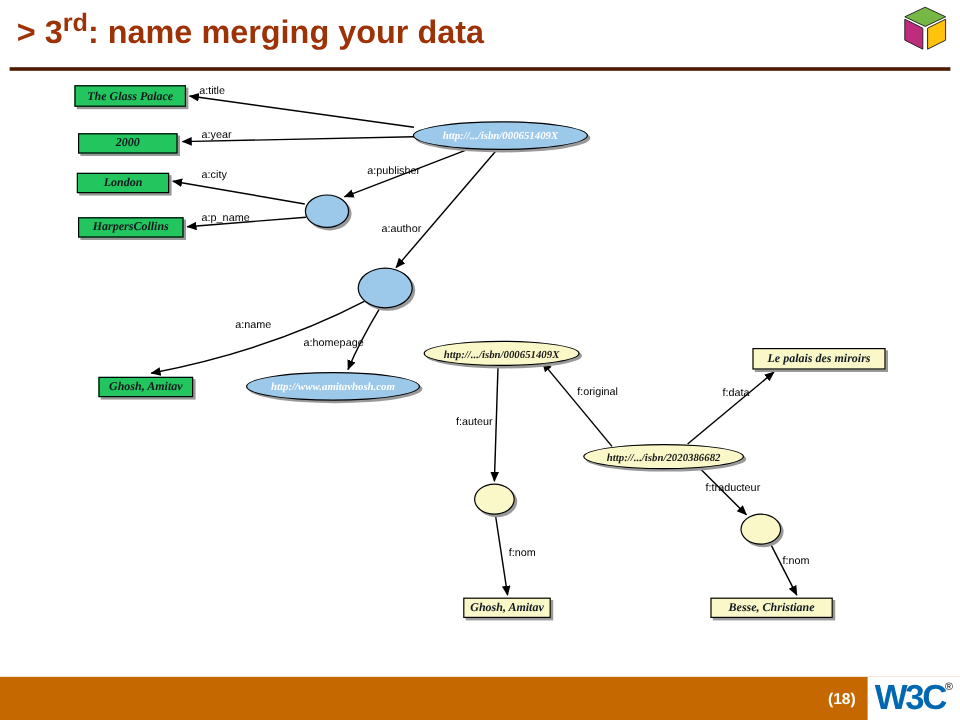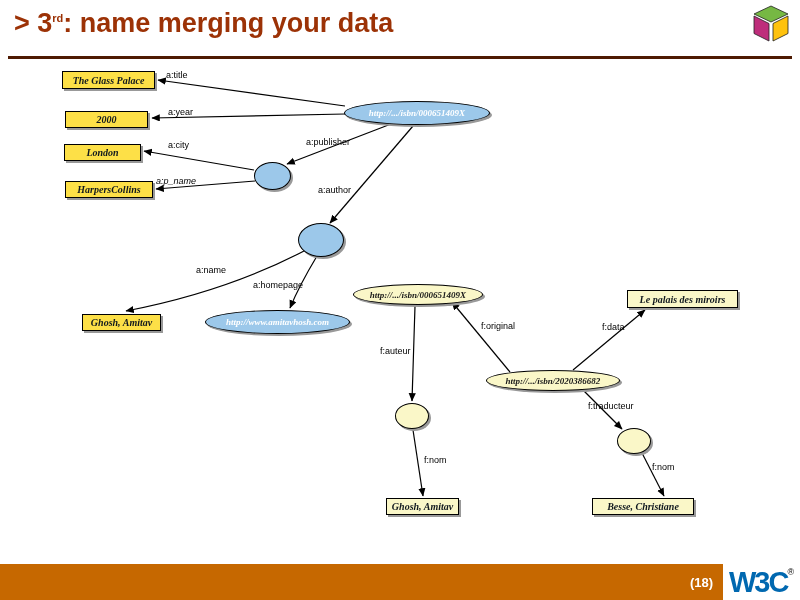--- a/index.html
+++ b/index.html
@@ -1,27 +1,27 @@
 <!DOCTYPE html>
 <html><head>
 <meta charset="utf-8">
 <style>
   html,body{margin:0;padding:0;background:#fff;}
   .slide{position:relative;width:800px;height:600px;overflow:hidden;background:#fff;
          font-family:"Liberation Sans",sans-serif;}
   .title{position:absolute;left:14px;top:8px;font-size:27px;font-weight:bold;color:#9C3206;white-space:nowrap;}
-  .title sup{font-size:11px;}
+  .title sup{font-size:21px;}
   .rule{position:absolute;left:8px;top:56px;width:784px;height:3px;background:#4E1A02;}
   .cube{position:absolute;right:10px;top:5px;}
   .diagram{position:absolute;inset:0;}
   .edges{position:absolute;left:0;top:0;}
   .nb{position:absolute;box-sizing:border-box;border:1px solid #000;box-shadow:2px 2px 0 #999;
       display:flex;align-items:center;justify-content:center;
       font:italic bold 10px "Liberation Serif",serif;white-space:nowrap;}
-  .nb.blue{background:#fde047;color:#10181f;}
+  .nb.blue{background:#22c55e;color:#10181f;}
   .nb.yellow{background:#FAF7C8;color:#10181f;}
   .ne{position:absolute;box-sizing:border-box;border:1px solid #000;border-radius:50%;box-shadow:2px 2px 0 #999;
       display:flex;align-items:center;justify-content:center;
       font:italic bold 9px "Liberation Serif",serif;white-space:nowrap;}
   .ne.blue{background:#9CC8EA;color:#fff;}
   .ne.yellow{background:#FAF7C8;color:#1a1a1a;}
   .el{position:absolute;font-size:9px;color:#000;white-space:nowrap;font-family:"Liberation Sans",sans-serif;}
   .footer{position:absolute;left:0;bottom:0;width:800px;height:36px;background:#C66800;}
   .credit{position:absolute;left:8px;top:50%;transform:translateY(-50%);color:#fff;font-weight:bold;
           font-size:13px;white-space:nowrap;}
@@ -88,21 +88,21 @@
     <div class="ne yellow" style="left:395px;top:403px;width:34px;height:26px;"></div>
     <div class="ne yellow" style="left:617px;top:428px;width:34px;height:26px;"></div>
 
     <div class="nb yellow" style="left:627px;top:290px;width:111px;height:18px;font-style:italic;">Le palais des miroirs</div>
     <div class="nb yellow" style="left:386px;top:498px;width:73px;height:17px;">Ghosh, Amitav</div>
     <div class="nb yellow" style="left:592px;top:498px;width:102px;height:17px;">Besse, Christiane</div>
 
     <div class="el" style="left:166px;top:70px;">a:title</div>
     <div class="el" style="left:168px;top:107px;">a:year</div>
     <div class="el" style="left:168px;top:140px;">a:city</div>
-    <div class="el" style="left:156px;top:176px;font-style:italic;">a:p_name</div>
+    <div class="el" style="left:168px;top:176px;">a:p_name</div>
     <div class="el" style="left:306px;top:137px;">a:publisher</div>
     <div class="el" style="left:318px;top:185px;">a:author</div>
     <div class="el" style="left:196px;top:265px;">a:name</div>
     <div class="el" style="left:253px;top:280px;">a:homepage</div>
     <div class="el" style="left:481px;top:321px;">f:original</div>
     <div class="el" style="left:602px;top:322px;">f:data</div>
     <div class="el" style="left:380px;top:346px;">f:auteur</div>
     <div class="el" style="left:588px;top:401px;">f:traducteur</div>
     <div class="el" style="left:424px;top:455px;">f:nom</div>
     <div class="el" style="left:652px;top:462px;">f:nom</div>

